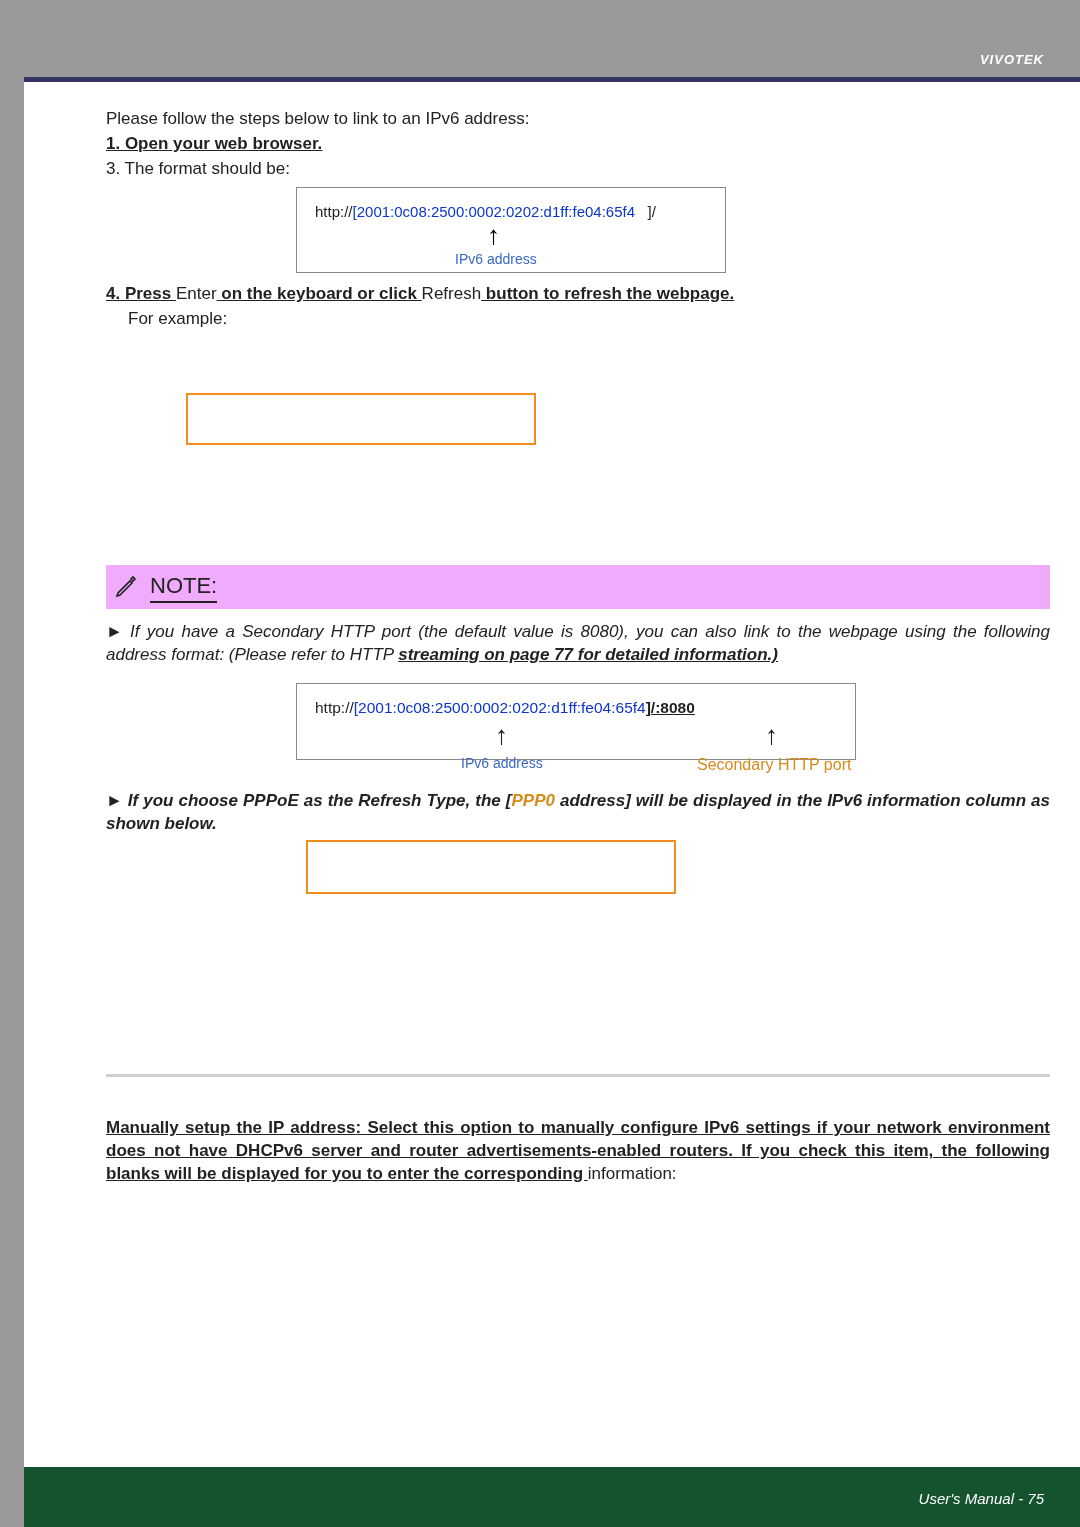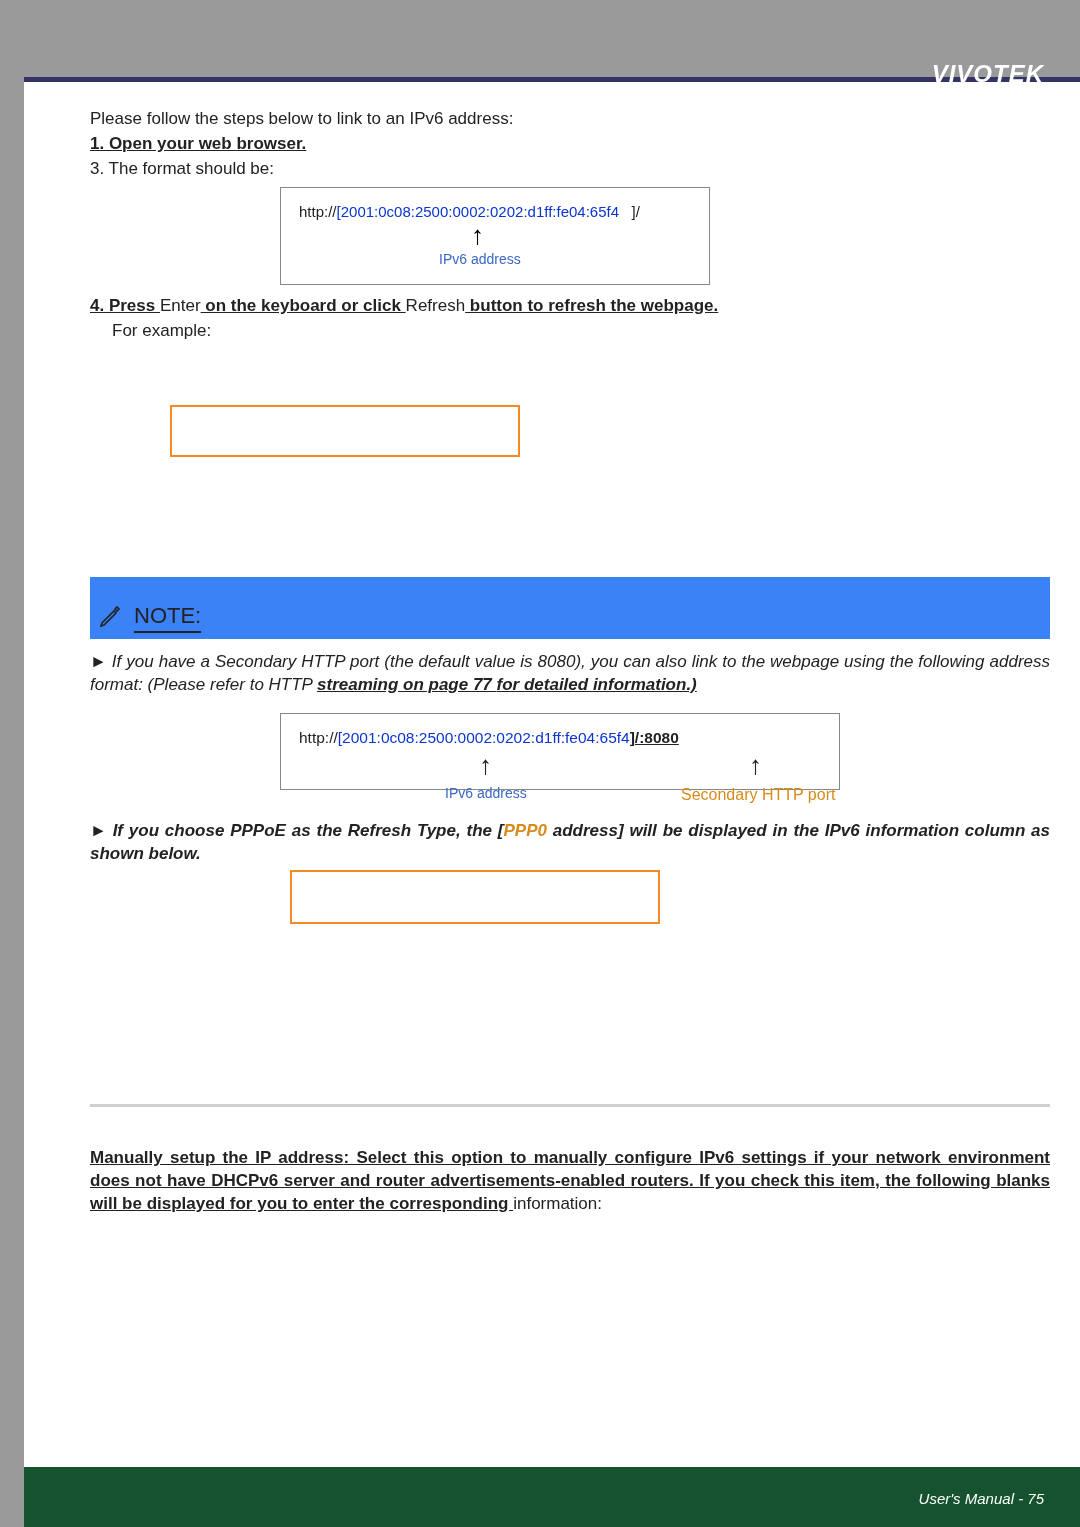--- a/index.html
+++ b/index.html
@@ -17,36 +17,36 @@
     background: #9a9a9a;
   }
   .header-bar {
     position: absolute;
     left: 24px; right: 0; top: 0; height: 82px;
     background: #9a9a9a;
     border-bottom: 5px solid #333366;
   }
   .header-brand {
     position: absolute;
-    right: 36px; top: 60px;
-    color: #fff; font-style: italic; font-weight: bold; font-size: 24px;
+    right: 36px; top: 52px;
+    color: #fff; font-style: italic; font-weight: bold; font-size: 13px;
     letter-spacing: 1px;
   }
   .content {
     position: absolute;
-    left: 90px; right: 30px; top: 108px;
+    left: 106px; right: 30px; top: 108px;
     font-size: 17px;
     color: #222;
     line-height: 1.35;
   }
   .content p { margin-bottom: 2px; }
   .bold { font-weight: bold; text-decoration: underline; }
   .indent { margin-left: 22px; }
   .addr-box1 {
-    width: 430px; height: 98px;
+    width: 430px; height: 86px;
     border: 1px solid #888;
     margin: 6px 0 10px 190px;
     position: relative;
     font-size: 15px;
   }
   .addr-box1 .url-line {
     position: absolute; top: 14px; left: 18px; white-space: nowrap;
   }
   .arrow-up {
     position: absolute;
@@ -56,23 +56,23 @@
   .addr-box1 .caption {
     position: absolute; top: 62px; left: 158px;
     color: #3b68c5; font-size: 14px;
   }
   .orange-box1 {
     width: 350px; height: 52px;
     border: 2px solid #f28c1e;
     margin: 62px 0 0 80px;
   }
   .note-bar {
-    background: #3b82f6;
+    background: #f0abfc;
     margin-top: 120px;
-    padding: 24px 10px 6px 8px;
+    padding: 6px 10px 6px 8px;
     display: flex; align-items: center;
     gap: 12px;
   }
   .note-bar .icon {
     display: inline-block;
     width: 24px; height: 24px;
     position: relative;
   }
   .note-bar .icon svg { width: 24px; height: 24px; }
   .note-bar .label {

